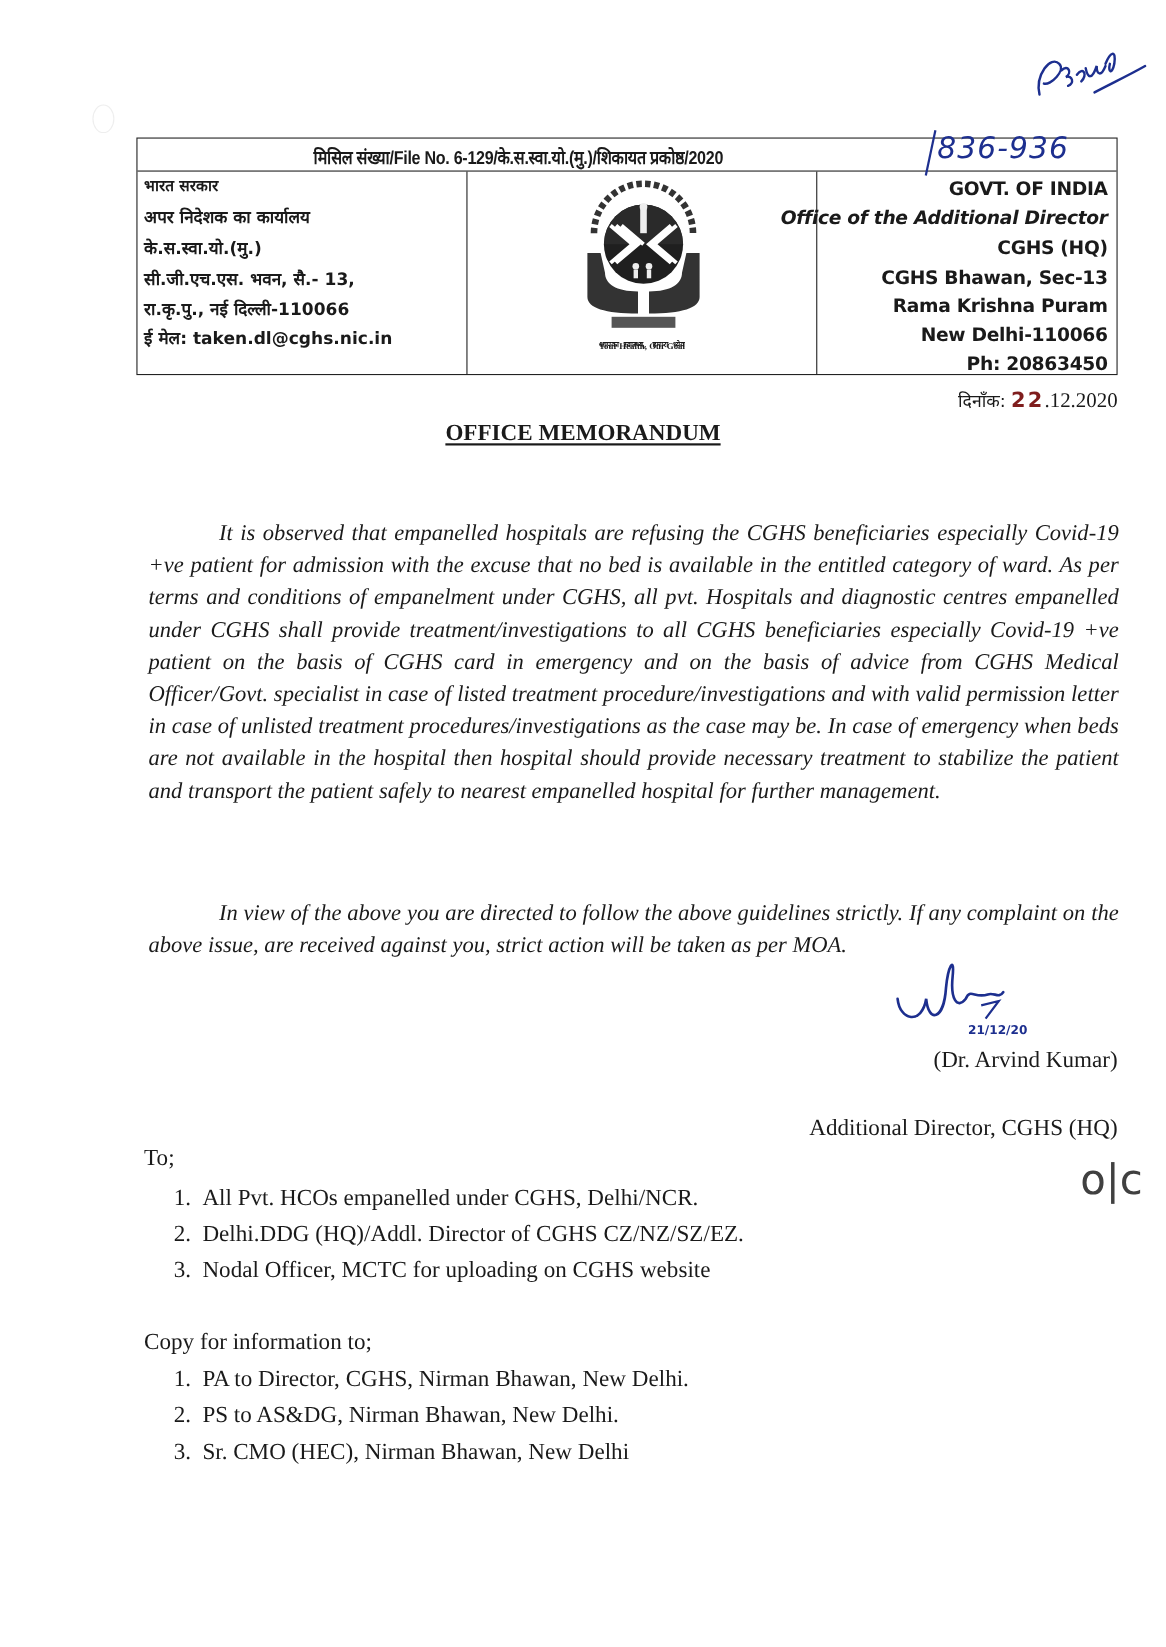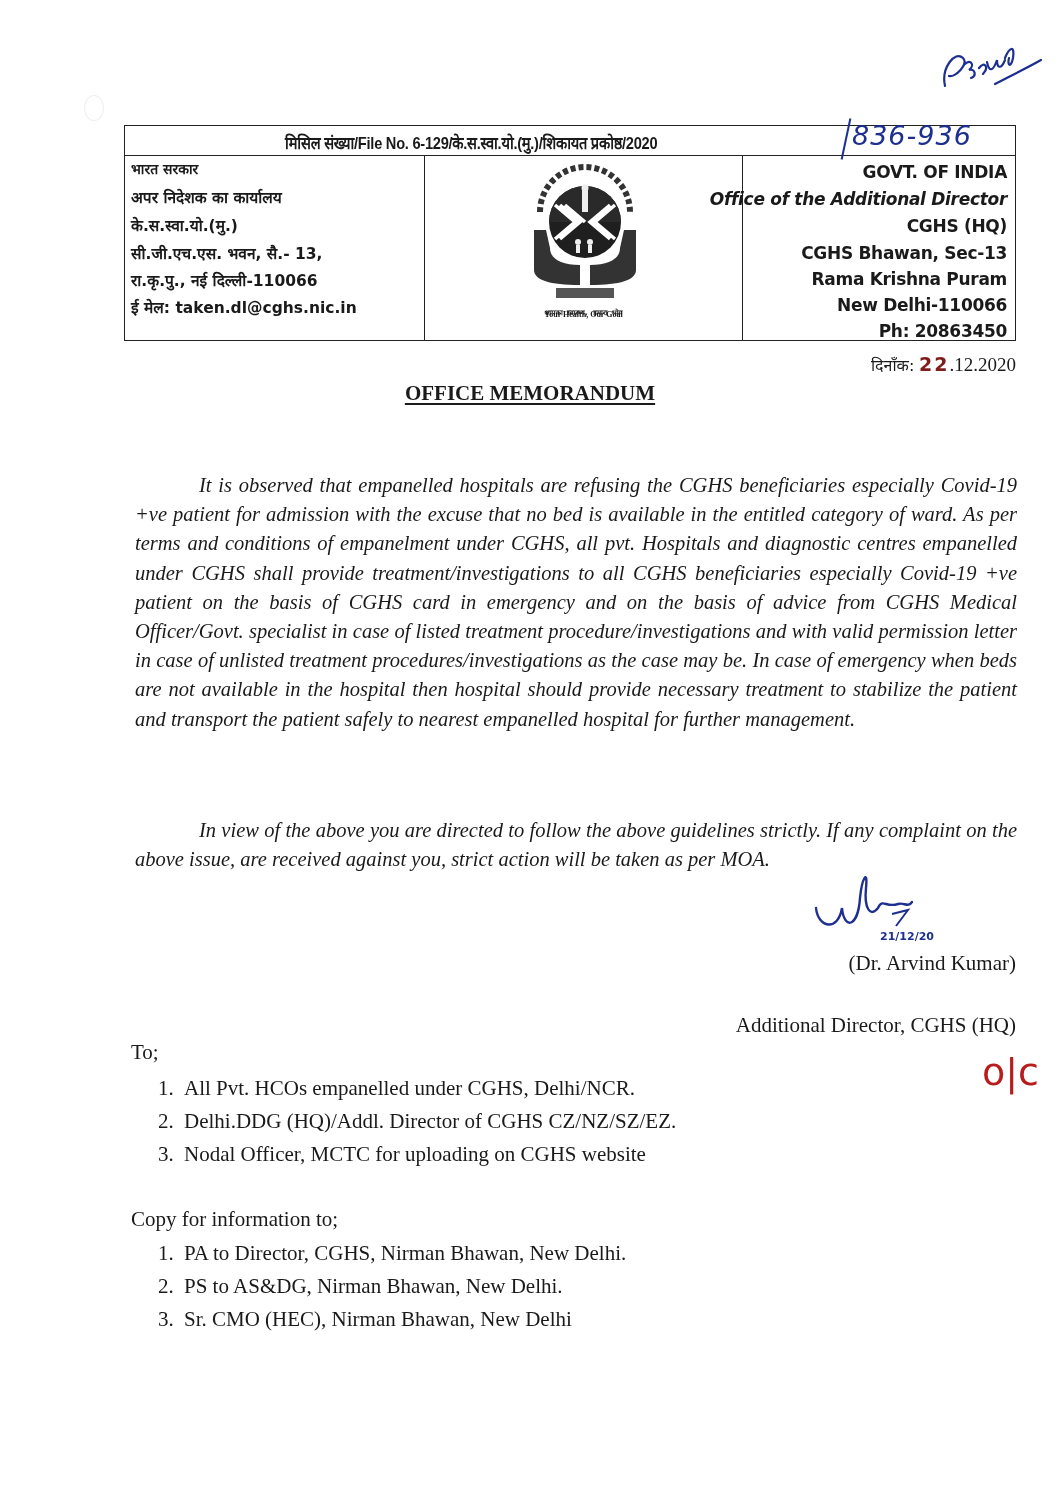--- a/index.html
+++ b/index.html
@@ -145,21 +145,21 @@
 <div class="abs" style="left:808px; top:868px; width:120px; height:90px;">
   <svg width="120" height="90" viewBox="0 0 120 90">
     <path d="M8 40 C 10 60, 30 64, 34 40 C 36 62, 50 60, 52 30 C 54 10, 60 0, 58 20 C 56 40, 62 50, 70 40 C 74 30, 78 40, 90 36 C 96 34, 100 40, 104 34" stroke="#1d2f8f" stroke-width="2.4" fill="none" stroke-linecap="round"></path>
     <path d="M84 46 L100 42 L88 58" stroke="#1d2f8f" stroke-width="2" fill="none"></path>
   </svg>
   <span style="position:absolute; left:72px; top:62px; font-size:11px; color:#1d2f8f; font-family:'DejaVu Sans',sans-serif; font-weight:bold;">21/12/20</span>
 </div>
 <div class="sign-name">(Dr. Arvind Kumar)</div>
 <div class="sign-desig">Additional Director, CGHS (HQ)</div>
 
-<div class="abs" style="left:982px; top:1050px; font-size:38px; color:#b91c1c; font-family:'DejaVu Sans',sans-serif;">
+<div class="abs" style="left:982px; top:1050px; font-size:38px; color:#404040; font-family:'DejaVu Sans',sans-serif;">
   <span>o|c</span>
 </div>
 
 <div class="to-label">To;</div>
 <ul class="list" style="left:158px; top:1076px;">
   <li><span class="num">1.</span><span>All Pvt. HCOs empanelled under CGHS, Delhi/NCR.</span></li>
   <li><span class="num">2.</span><span>Delhi.DDG (HQ)/Addl. Director of CGHS CZ/NZ/SZ/EZ.</span></li>
   <li><span class="num">3.</span><span>Nodal Officer, MCTC for uploading on CGHS website</span></li>
 </ul>
 

